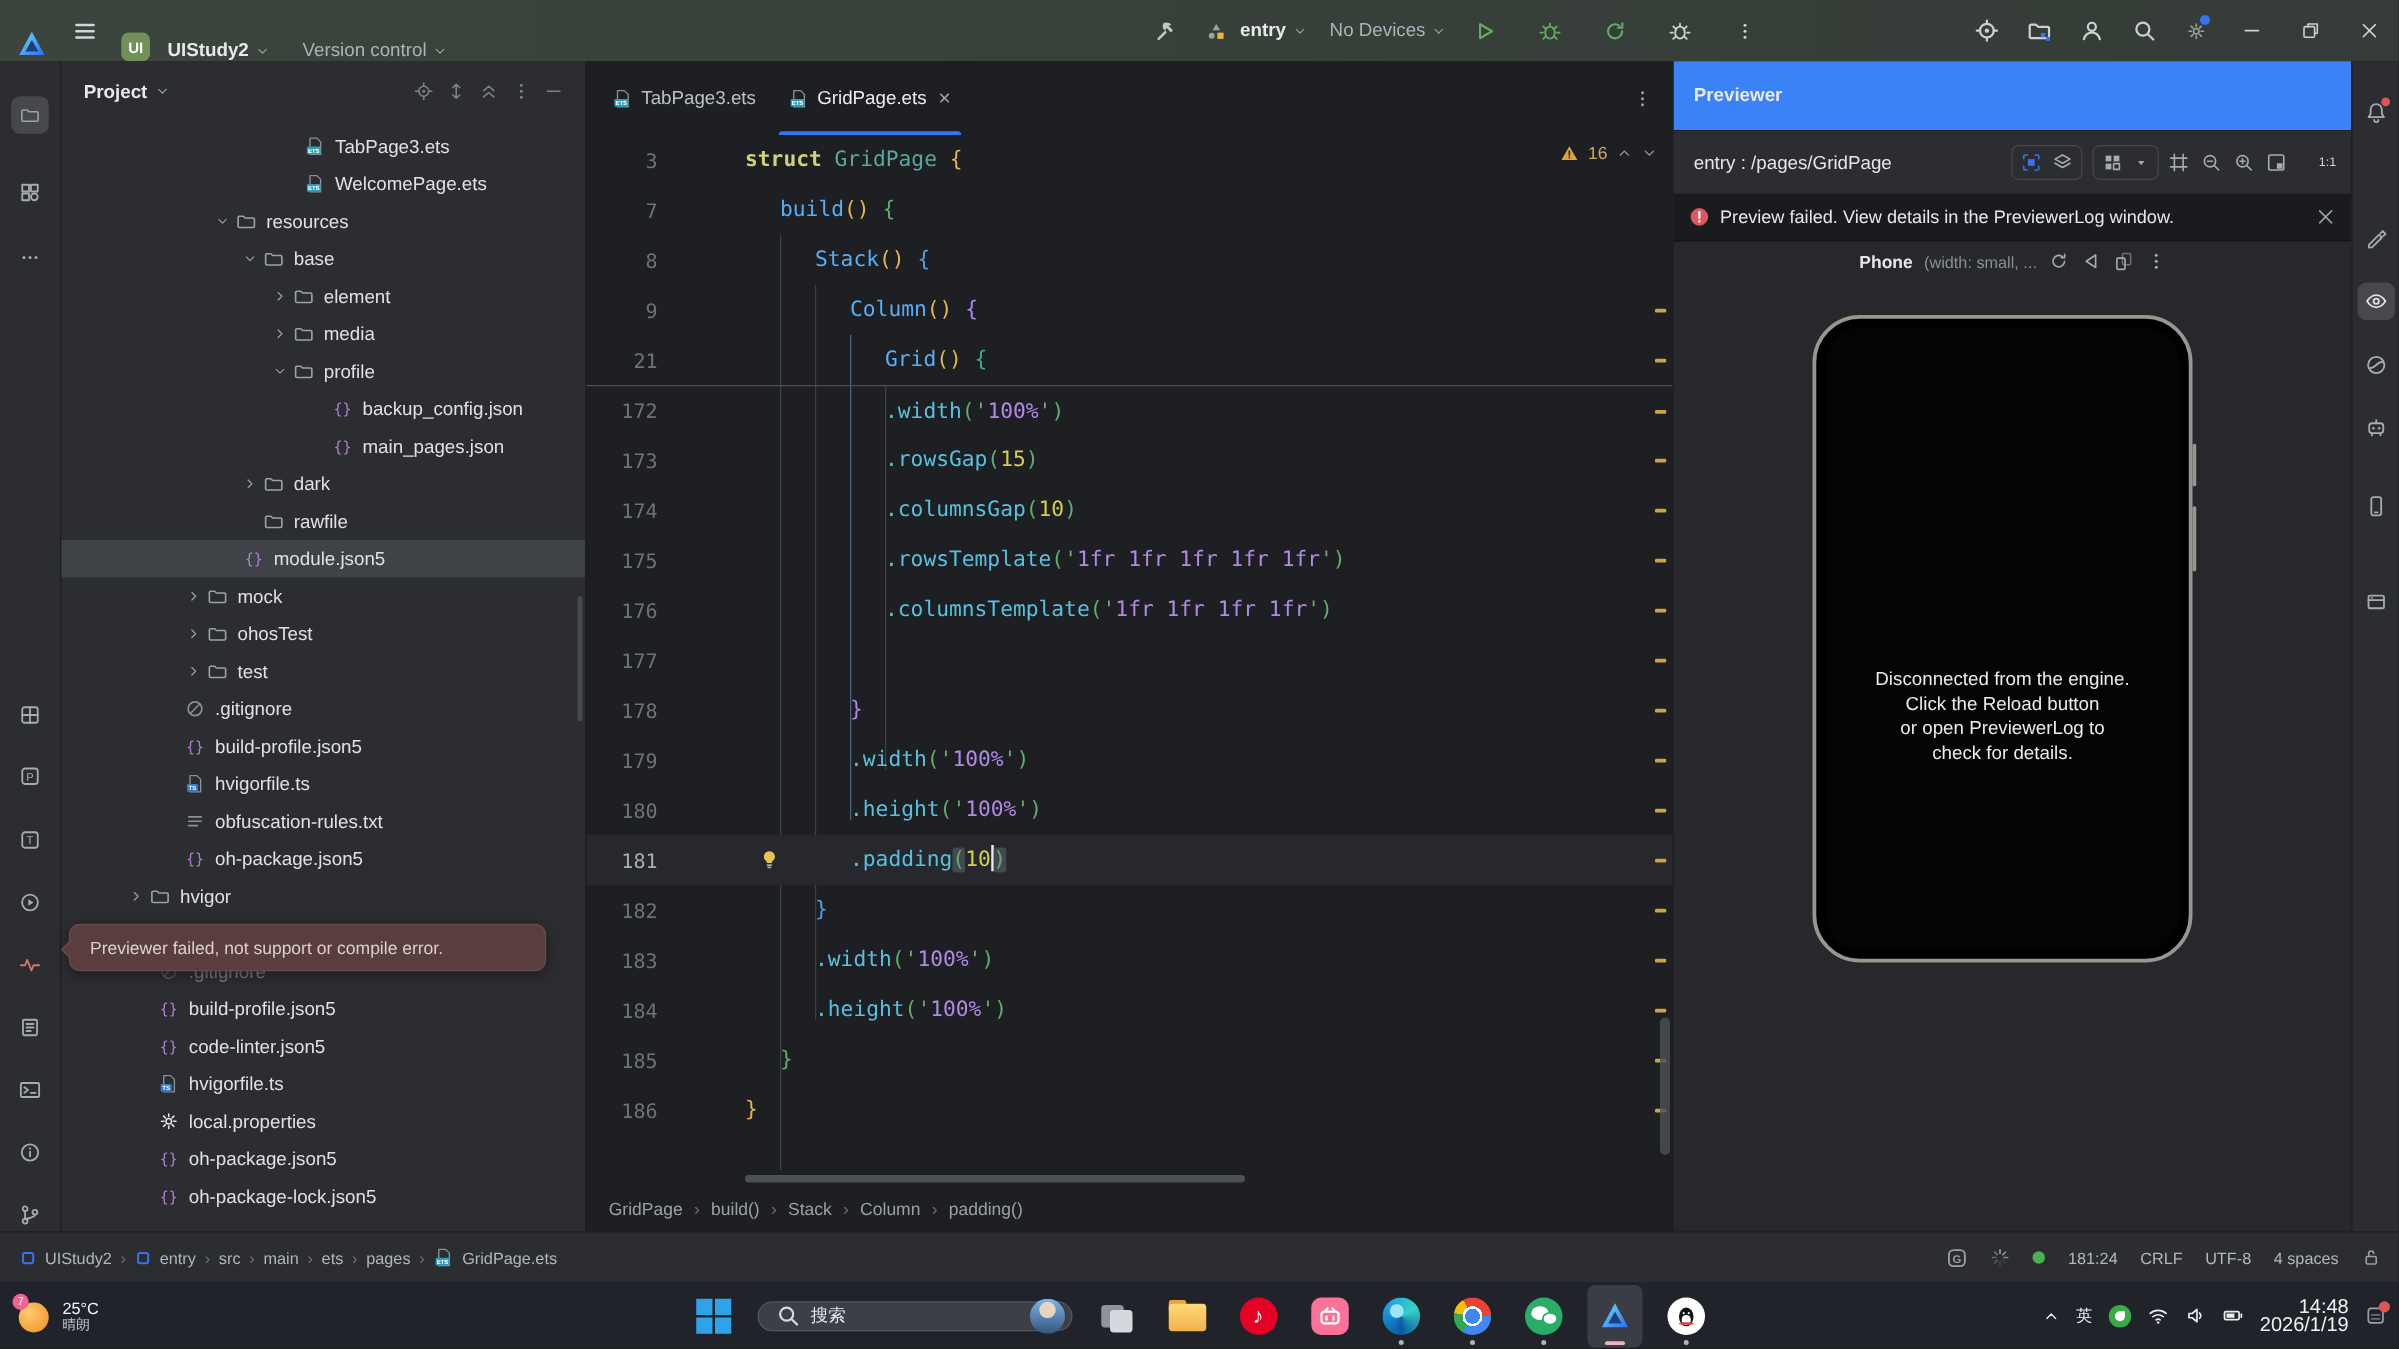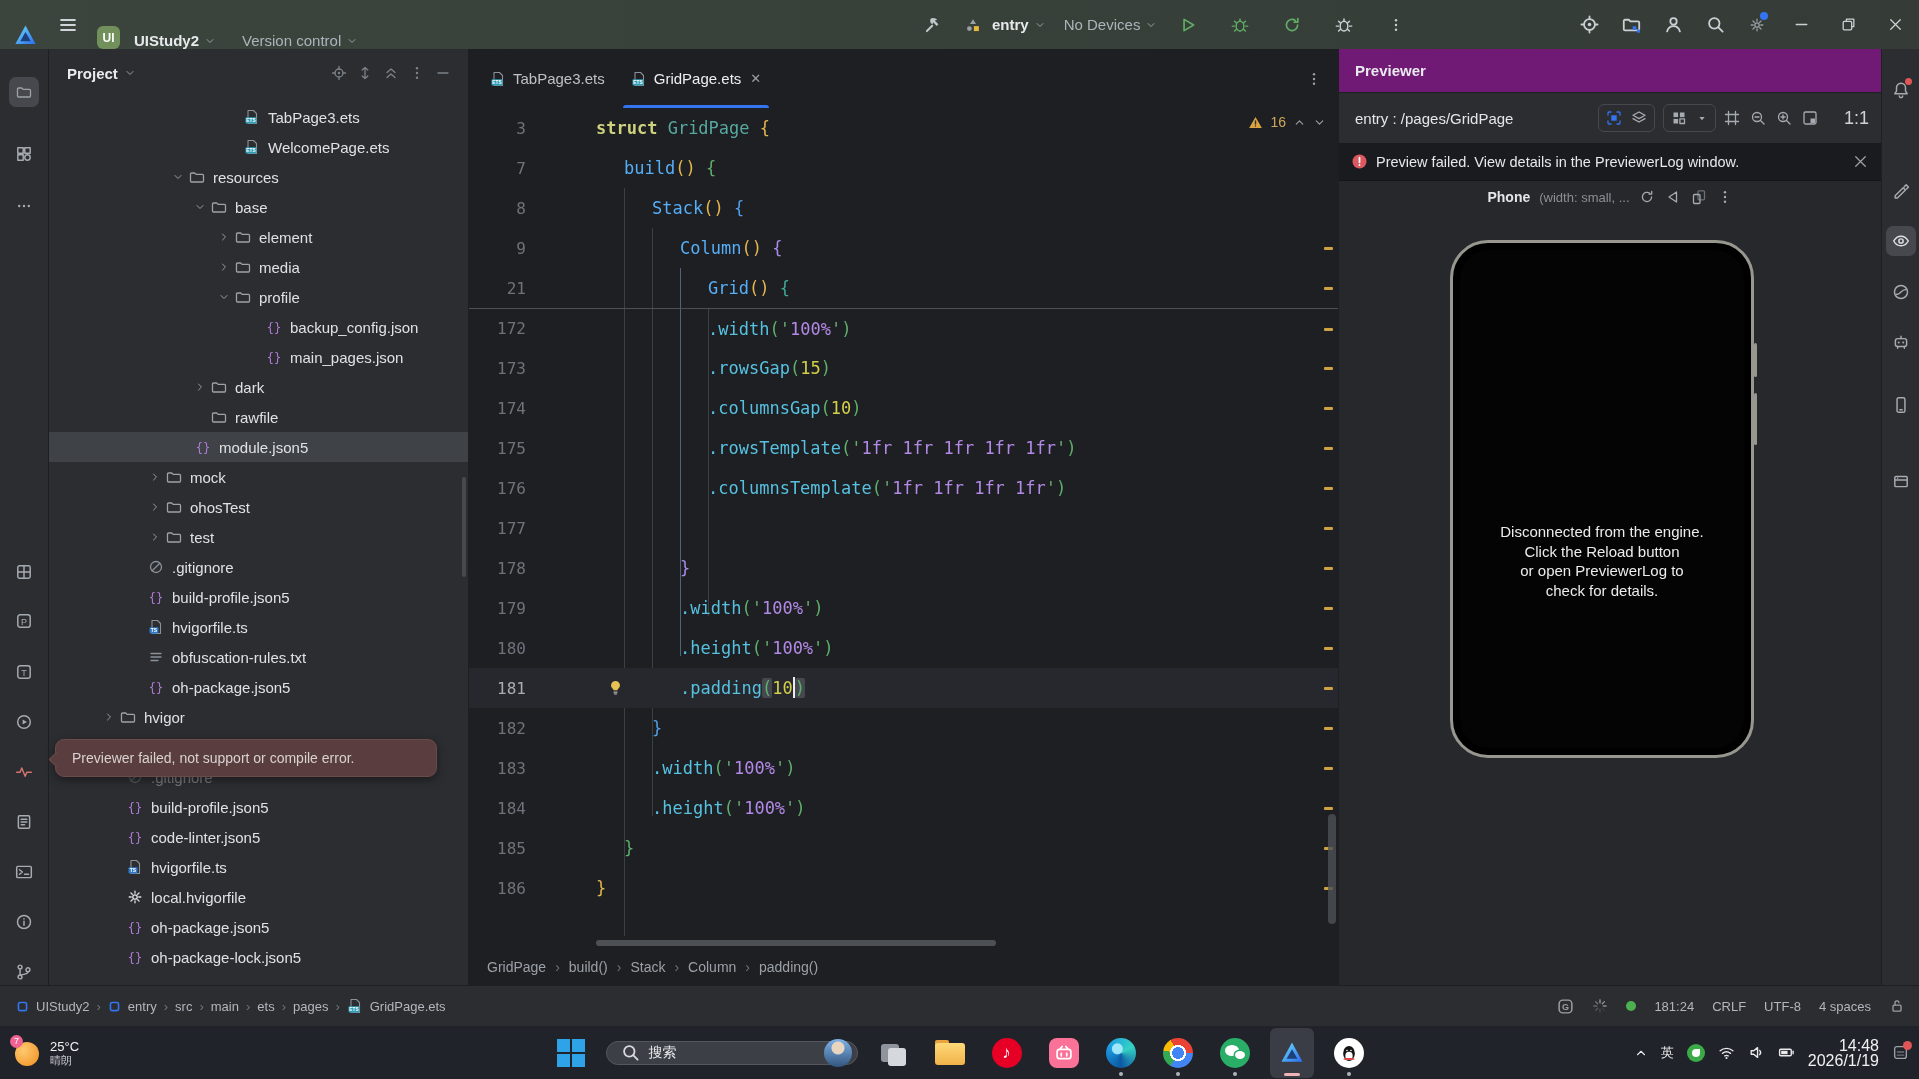--- a/index.html
+++ b/index.html
@@ -67,26 +67,26 @@
 .guide{position:absolute;width:1px;background:#3c3f44}
 .guide.hl{background:#4f637f}
 #warnbadge{position:absolute;top:6px;right:12px;display:flex;align-items:center;gap:7px;font-size:14px;color:#cfa95c}
 #warnbadge .nav{color:#9aa0a6}
 #vthumb{position:absolute;right:2px;top:706px;width:8px;height:110px;background:#4c5055;border-radius:4px;opacity:.8}
 #hscroll{height:12px;position:relative;flex:none}
 #hthumb{position:absolute;left:127px;top:3px;width:400px;height:6px;background:#4d5156;border-radius:3px}
 #crumbs{height:36px;display:flex;align-items:center;gap:9px;padding-left:18px;font-size:14px;color:#9ba0a8;flex:none;background:#1e1f22}
 #crumbs .csep{color:#6d727a}
 
-#pvtitle{height:44px;display:flex;align-items:center;padding-left:16px;font-weight:700;font-size:15px;color:#e8eaed;background:#701a75;border-bottom:1px solid #1e1f22;flex:none}
+#pvtitle{height:56px;display:flex;align-items:center;padding-left:16px;font-weight:700;font-size:15px;color:#e8eaed;background:#3b82f6;border-bottom:1px solid #1e1f22;flex:none}
 #pvtool{height:50px;display:flex;align-items:center;padding:0 12px 0 16px;background:#2b2d30;flex:none;gap:8px}
 #pvtool .entry{font-size:15px;color:#e4e6e9;flex:1;white-space:nowrap;overflow:hidden}
 .icgroup{display:flex;align-items:center;gap:9px;border:1px solid #46484d;border-radius:6px;padding:5px 7px}
 .pvic{color:#a6abb2;display:flex}
-.ratio{font-size:18px;color:#cfd2d6;margin-left:18px}
+.ratio{font-size:10px;color:#cfd2d6;margin-left:18px}
 #pvbanner{height:38px;background:#191b1e;display:flex;align-items:center;gap:8px;padding:0 12px;flex:none;border-bottom:1px solid #131416}
 #pvbanner .btxt{flex:1;font-size:14.5px;color:#e6e8eb;white-space:nowrap;overflow:hidden}
 #pvmain{flex:1;position:relative}
 #devicerow{position:absolute;top:8px;left:0;right:0;display:flex;align-items:center;justify-content:center;gap:9px}
 #devicerow .dname{font-weight:700;font-size:14px;color:#e4e6e9}
 #devicerow .dhint{font-size:13px;color:#8a8f96}
 #phone{position:absolute;left:111px;top:59px;width:304px;height:518px;border:3px solid #98978f;border-radius:38px;background:#000}
 #phone .screen{position:absolute;inset:7px;background:#040404;border-radius:29px;overflow:hidden}
 #phone .sbtn{position:absolute;right:-6px;width:3px;background:#98978f;border-radius:2px}
 #pmsg{position:absolute;left:18px;right:18px;top:272px;text-align:center;font-size:15px;line-height:19.5px;color:#ececec}
@@ -694,21 +694,21 @@
      <span>hvigorfile.ts</span>
    </div>
           <div class="trow" style="padding-left:58px">
      <span class="chev"></span>
      <span class="ficon">
               <svg width="16" height="16" viewBox="0 0 16 16" fill="none" stroke="currentColor" stroke-width="1.3" stroke-linecap="round" stroke-linejoin="round">
                 <circle cx="8" cy="8" r="2.2"></circle>
                 <path d="M8 2.2v2M8 11.8v2M2.2 8h2M11.8 8h2M3.9 3.9l1.4 1.4M10.7 10.7l1.4 1.4M12.1 3.9l-1.4 1.4M5.3 10.7l-1.4 1.4"></path>
               </svg>
             </span>
-     <span>local.hvigorfile</span>
+     <span>local.properties</span>
    </div>
           <div class="trow" style="padding-left:58px">
      <span class="chev"></span>
      <span class="ficon">
               <svg width="16" height="16" viewBox="0 0 16 16" fill="none" stroke="currentColor" stroke-width="1.3" stroke-linecap="round" stroke-linejoin="round">
                 <text x="8" y="12.5" font-size="12" fill="#b07ad6" text-anchor="middle" font-family="DejaVu Sans Mono,monospace" stroke="none">{}</text>
               </svg>
             </span>
      <span>oh-package.json5</span>
    </div>

